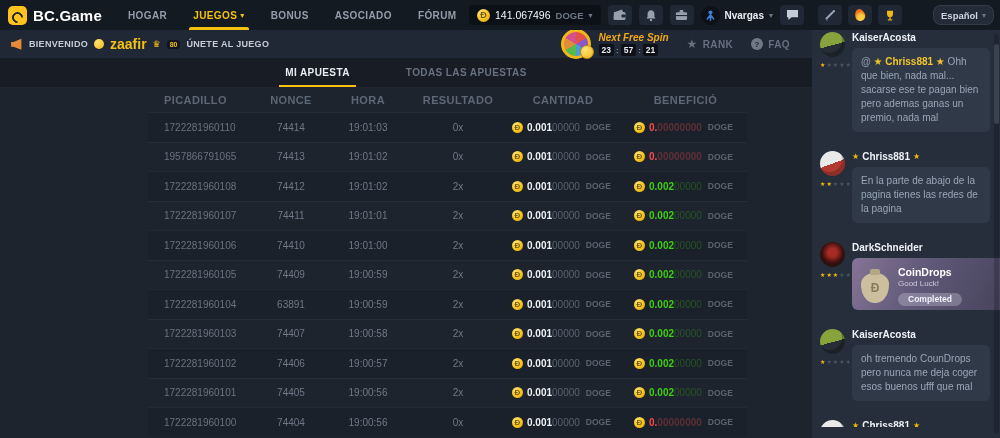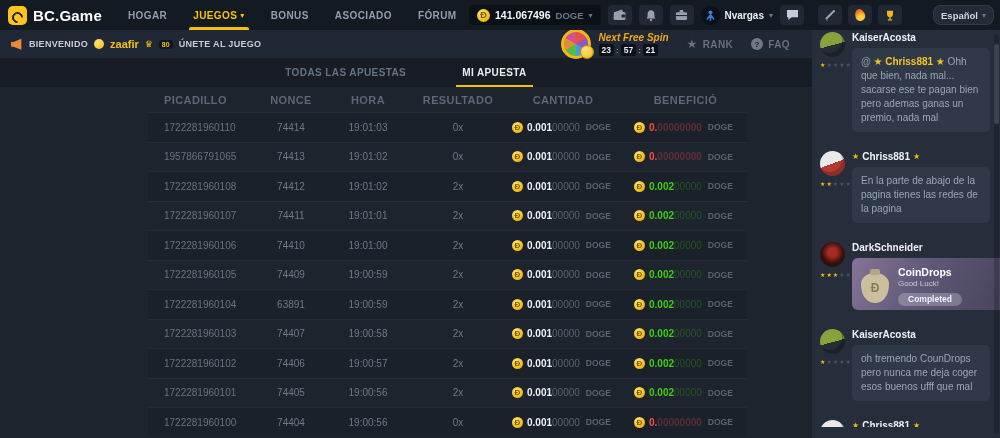--- a/index.html
+++ b/index.html
@@ -20,32 +20,32 @@
     height:100%; display:flex; align-items:center; gap:3px; cursor:pointer; position:relative;}
   .nav-item.active { color:#f4c10f; }
   .nav-item.active::after { content:""; position:absolute; left:-4px; right:-4px; bottom:0; height:3px; background:#f4c10f; border-radius:2px 2px 0 0;}
   .nav-item .caret { font-size:8px; color:inherit; }
   .nav-right { margin-left:auto; display:flex; align-items:center; gap:7px; }
   .balance-pill { background:#0c1118; border-radius:4px; height:20px; display:flex; align-items:center; gap:5px; padding:0 8px; }
   .coin { border-radius:50%; background:radial-gradient(circle at 35% 30%, #ffe27a, #f5c31d 55%, #d99e07);
     color:#7a5b00; font-weight:bold; display:inline-flex; align-items:center; justify-content:center; flex:none;}
   .coin.c14 { width:13px; height:13px; font-size:9px; }
   .coin.c11 { width:11px; height:11px; font-size:8px; }
-  .bal-amt { color:#f2f5f9; font-size:10.5px; font-weight:bold; }
+  .bal-amt { color:#f2f5f9; font-size:10.5px; font-weight:normal; }
   .bal-cur { color:#6d7684; font-size:9.5px; font-weight:bold; }
   .pill-caret { color:#6d7684; font-size:8px; }
   .sq-btn { width:24px; height:20px; background:#202836; border-radius:4px; display:flex; align-items:center; justify-content:center; cursor:pointer;}
   .user-chip { display:flex; align-items:center; gap:5px; cursor:pointer; }
   .avatar-sm { width:19px; height:19px; border-radius:50%; background:#0d1117; display:flex; align-items:center; justify-content:center;}
   .user-name { color:#e8edf3; font-size:10px; font-weight:bold; }
 
   
   .welcome-bar { height:28px; background:#202836; display:flex; align-items:center; padding:0 22px 0 10px; gap:6px; position:relative; z-index:4;}
   .w-text { color:#c6cdd6; font-size:9px; font-weight:bold; letter-spacing:.3px; }
-  .w-user { color:#f4c10f; font-size:11px; font-weight:bold; }
+  .w-user { color:#f4c10f; font-size:14px; font-weight:bold; }
   .emoji-dot { width:10px; height:10px; border-radius:50%; background:radial-gradient(circle at 35% 30%, #ffe36e, #f5b91a); display:inline-block;}
   .medal { color:#f4c10f; font-size:9px; }
   .lvl-badge { background:#11161e; color:#f4c10f; font-size:7px; font-weight:bold; border-radius:3px; padding:1px 3px; }
   .w-right { margin-left:auto; display:flex; align-items:center; gap:18px; }
   .spin-group { display:flex; align-items:center; gap:8px; }
   .wheel { width:30px; height:30px; border-radius:50%; border:3px solid #f2b718; position:relative; margin:-4px 0;
     background:conic-gradient(#e4504a 0 60deg,#8a56c9 60deg 120deg,#4a9bd6 120deg 180deg,#58b94c 180deg 240deg,#e08c3a 240deg 300deg,#d4518e 300deg 360deg);}
   .wheel::after { content:""; position:absolute; right:-6px; bottom:-3px; width:12px; height:12px; border-radius:50%;
     background:radial-gradient(circle at 35% 30%, #ffe27a, #f0b714); border:1px solid #c28f06;}
   .spin-col { display:flex; flex-direction:column; gap:1px; }
@@ -222,22 +222,22 @@
           <span>RANK</span>
         </div>
         <div class="mini-link">
           <span class="faq-circle">?</span>
           <span>FAQ</span>
         </div>
       </div>
     </div>
 
     <div class="tab-bar" id="tab-bar">
+        <div class="tab active">MI APUESTA</div>
         <div class="tab">TODAS LAS APUESTAS</div>
-        <div class="tab active">MI APUESTA</div>
       </div>
 
     <div class="table-wrap">
       <div class="thead" id="thead">
           <span class="th c-hash">PICADILLO</span>
           <span class="th c-nonce">NONCE</span>
           <span class="th c-hora">HORA</span>
           <span class="th c-result">RESULTADO</span>
           <span class="th c-amount">CANTIDAD</span>
           <span class="th c-profit">BENEFICIÓ</span>

